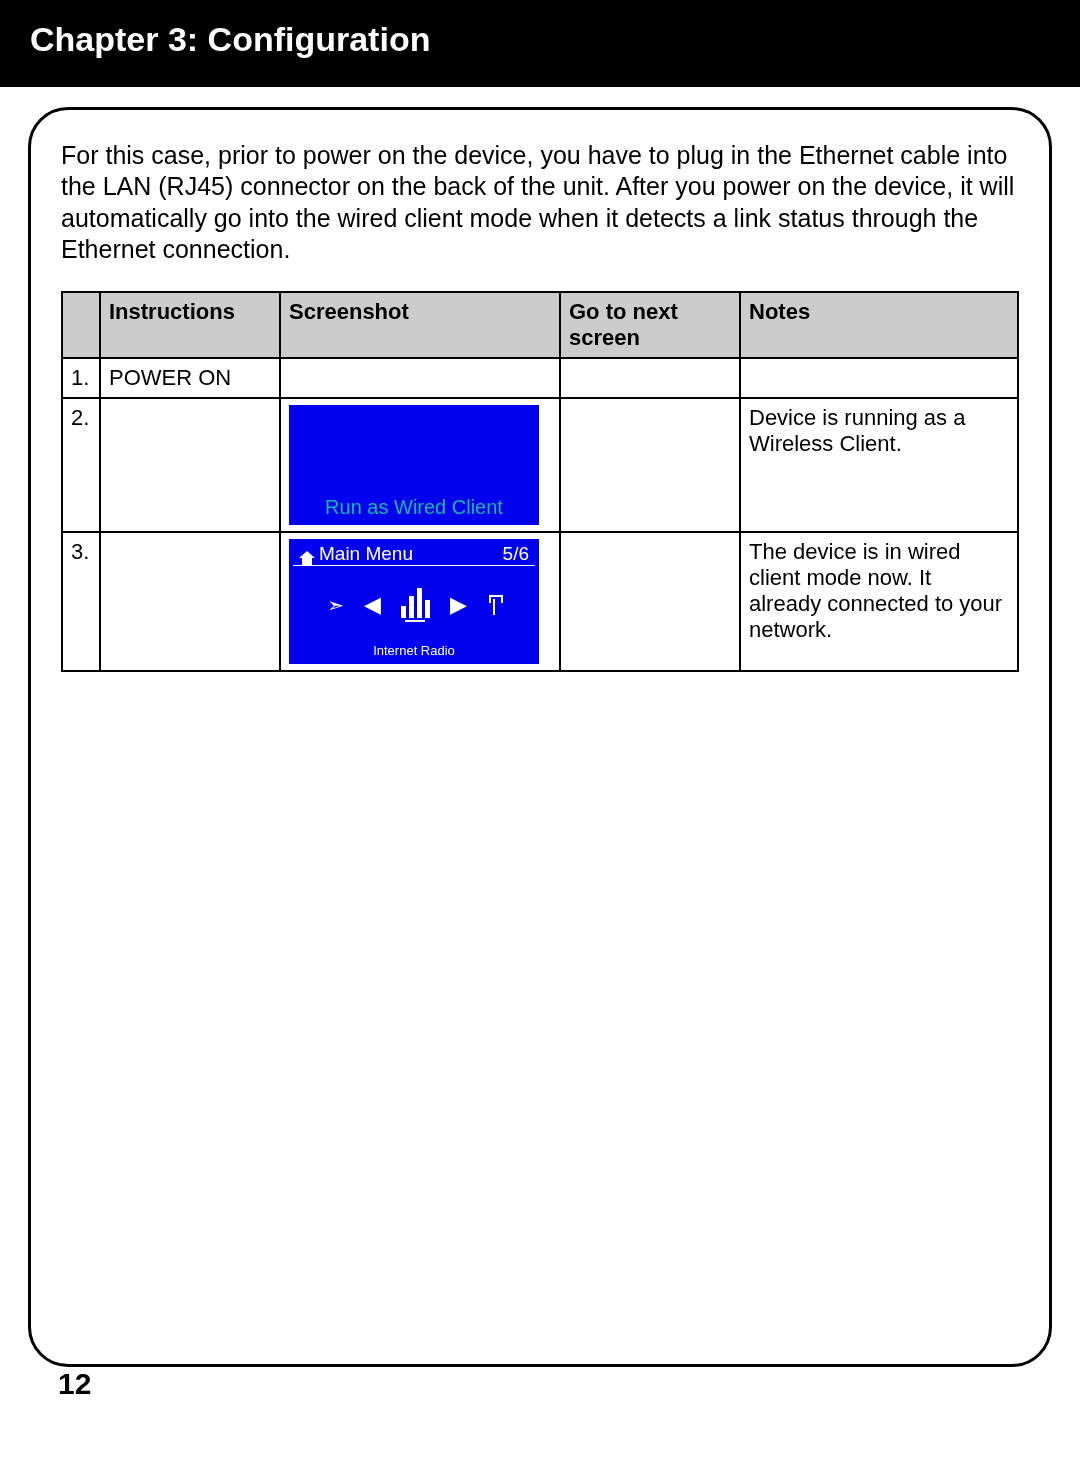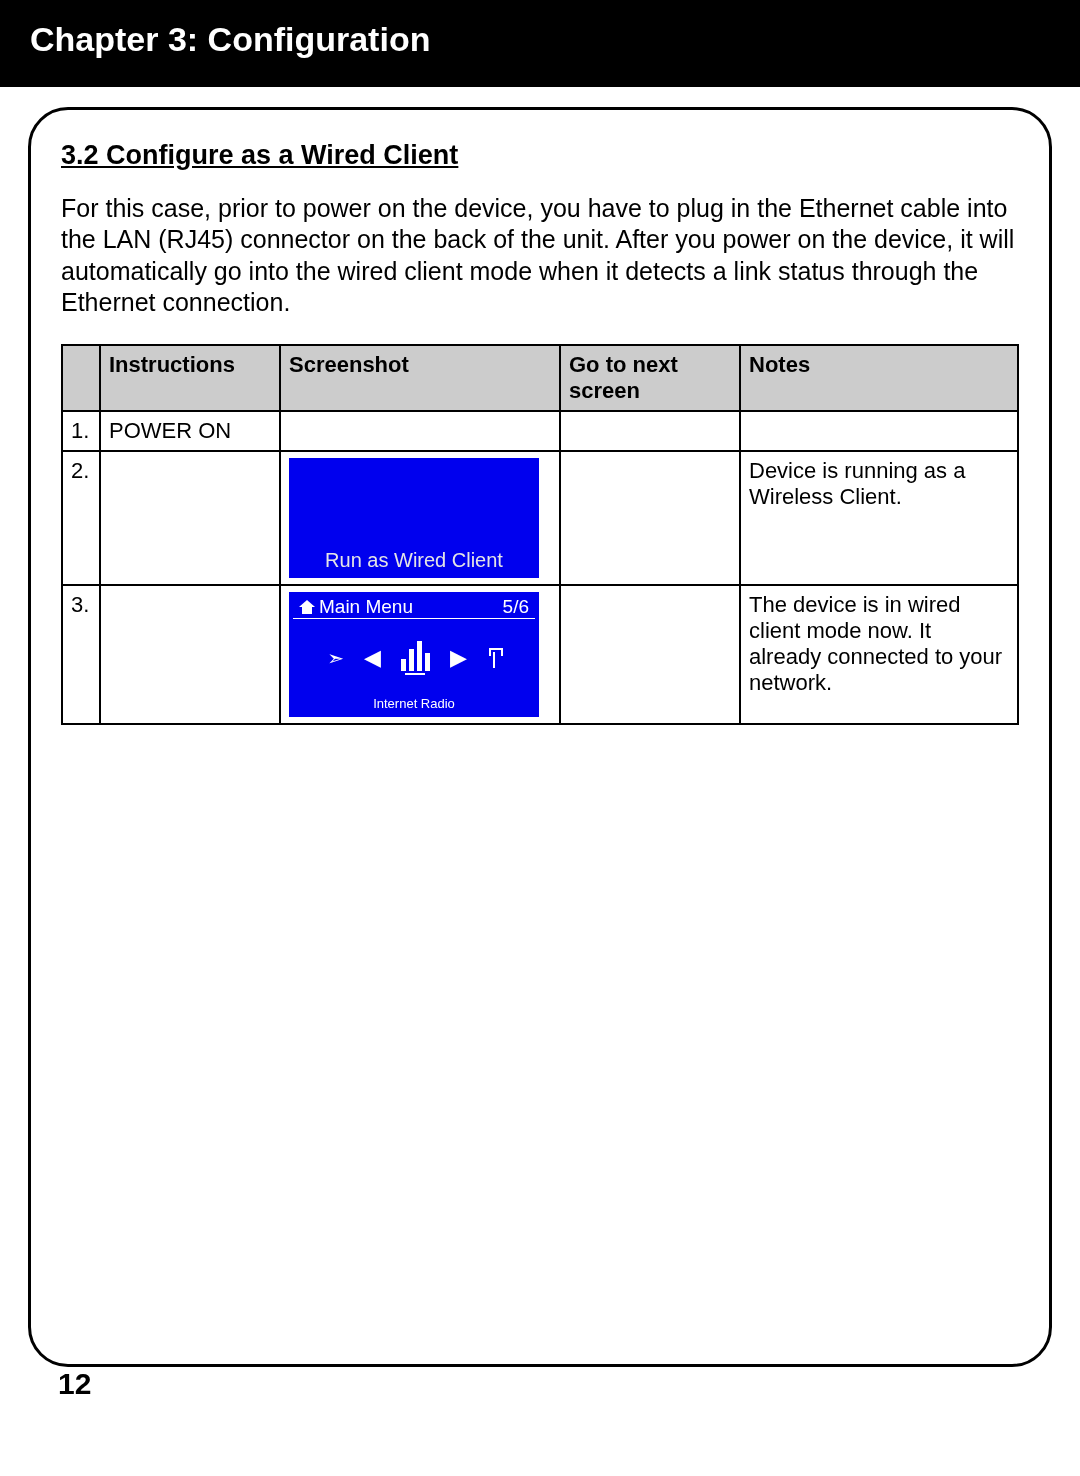--- a/index.html
+++ b/index.html
@@ -61,21 +61,21 @@
     font-weight: bold;
   }
   col.c0 { width: 38px; }
   col.c1 { width: 180px; }
   col.c2 { width: 280px; }
   col.c3 { width: 180px; }
   col.c4 { }
   .screenshot-cell { padding: 8px; }
   .device-screen {
     background: #0000ee;
-    color: #e5e5e5;
+    color: #14b8a6;
     width: 250px;
     height: 120px;
     display: flex;
     flex-direction: column;
     justify-content: flex-end;
     align-items: center;
     font-size: 20px;
     padding-bottom: 6px;
     font-family: Arial, sans-serif;
   }
@@ -90,21 +90,21 @@
   }
   .ds2-top {
     display: flex;
     justify-content: space-between;
     align-items: center;
     padding: 4px 6px 0 6px;
     font-size: 19px;
     border-bottom: 1px solid #fff;
     margin: 0 4px;
   }
-  .ds2-top-left { display: flex; align-items: center; gap: 4px; }
+  .ds2-top-left { display: flex; align-items: flex-end; gap: 4px; }
   .ds2-mid {
     flex: 1;
     display: flex;
     align-items: center;
     justify-content: center;
     gap: 20px;
     font-size: 22px;
   }
   .ds2-bottom {
     text-align: center;
@@ -178,21 +178,20 @@
 </head>
 <body>
 
 <div class="header-bar">
   <span>Chapter 3: Configuration</span>
 </div>
 
 <div class="page-body">
   <div class="content-box">
 
-    <div class="section-title">3.2 Configure as a Wired Client</div>
 
     <div class="para">For this case, prior to power on the device, you have to plug in the Ethernet cable into the LAN (RJ45) connector on the back of the unit. After you power on the device, it will automatically go into the wired client mode when it detects a link status through the Ethernet connection.</div>
 
 
     <table class="grid">
       <colgroup>
         <col class="c0">
           <col class="c1">
           <col class="c2">
           <col class="c3">

